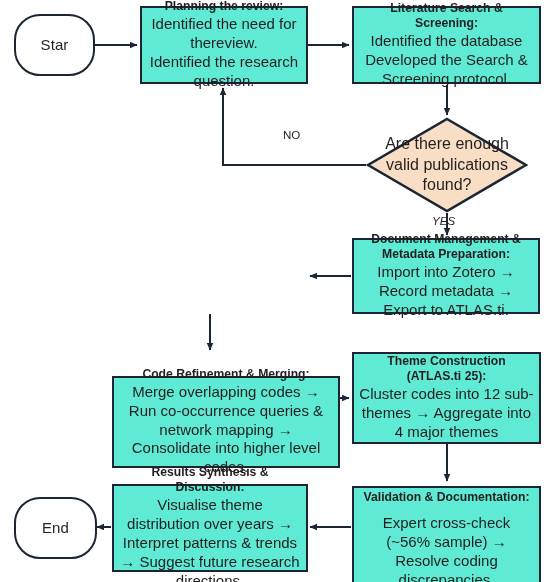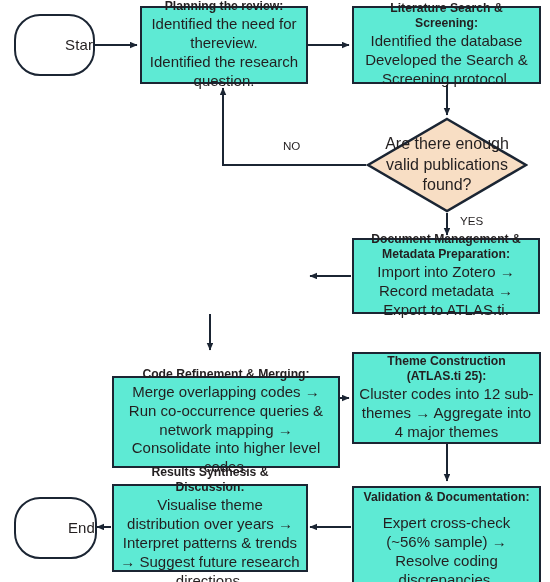--- a/index.html
+++ b/index.html
@@ -39,21 +39,20 @@
     background: #5eead4;
     border: 2.5px solid #1b2533;
     padding: 3px 5px;
   }
   .terminator {
     background: #ffffff;
     border: 2.5px solid #1b2533;
     border-radius: 26px;
     font-size: 12.5px;
     letter-spacing: .1px;
-    align-items: flex-end;
   }
   .decision {
     background: transparent;
     border: none;
     padding: 0;
   }
   .diamond-shape {
     position: absolute;
     left: 0; top: 0;
     width: 100%;
@@ -127,22 +126,22 @@
     <div class="nbody">Identified the database Developed the Search &amp; Screening protocol.</div>
   </div>
 
   <div class="node decision" style="left:366px; top:117px; width:162px; height:96px;">
     <svg class="diamond-shape" viewBox="0 0 162 96" preserveAspectRatio="none">
       <polygon points="81,2 160,48 81,94 2,48" fill="#f8dec4" stroke="#1b2533" stroke-width="2.6"></polygon>
     </svg>
     <div class="dtext">Are there enough valid publications found?</div>
   </div>
 
-  <div class="edge-label" style="left:283px; top:139px;">NO</div>
-  <div class="edge-label" style="left:460px; top:214px;">YES</div>
+  <div class="edge-label" style="left:283px; top:128px;">NO</div>
+  <div class="edge-label" style="left:432px; top:214px;font-style:italic;">YES</div>
 
 
   <div class="node process" style="left:352px; top:238px; width:188px; height:76px;">
     <div class="ntitle">Document Management &amp; Metadata Preparation:</div>
     <div class="nbody">Import into Zotero → Record metadata → Export to ATLAS.ti.</div>
   </div>
 
   <div class="node process" style="left:112px; top:352px; width:228px; height:92px;margin-top:24px;">
     <div class="ntitle">Code Refinement &amp; Merging:</div>
     <div class="nbody">Merge overlapping codes → Run co-occurrence queries &amp; network mapping → Consolidate into higher level codes.</div>

